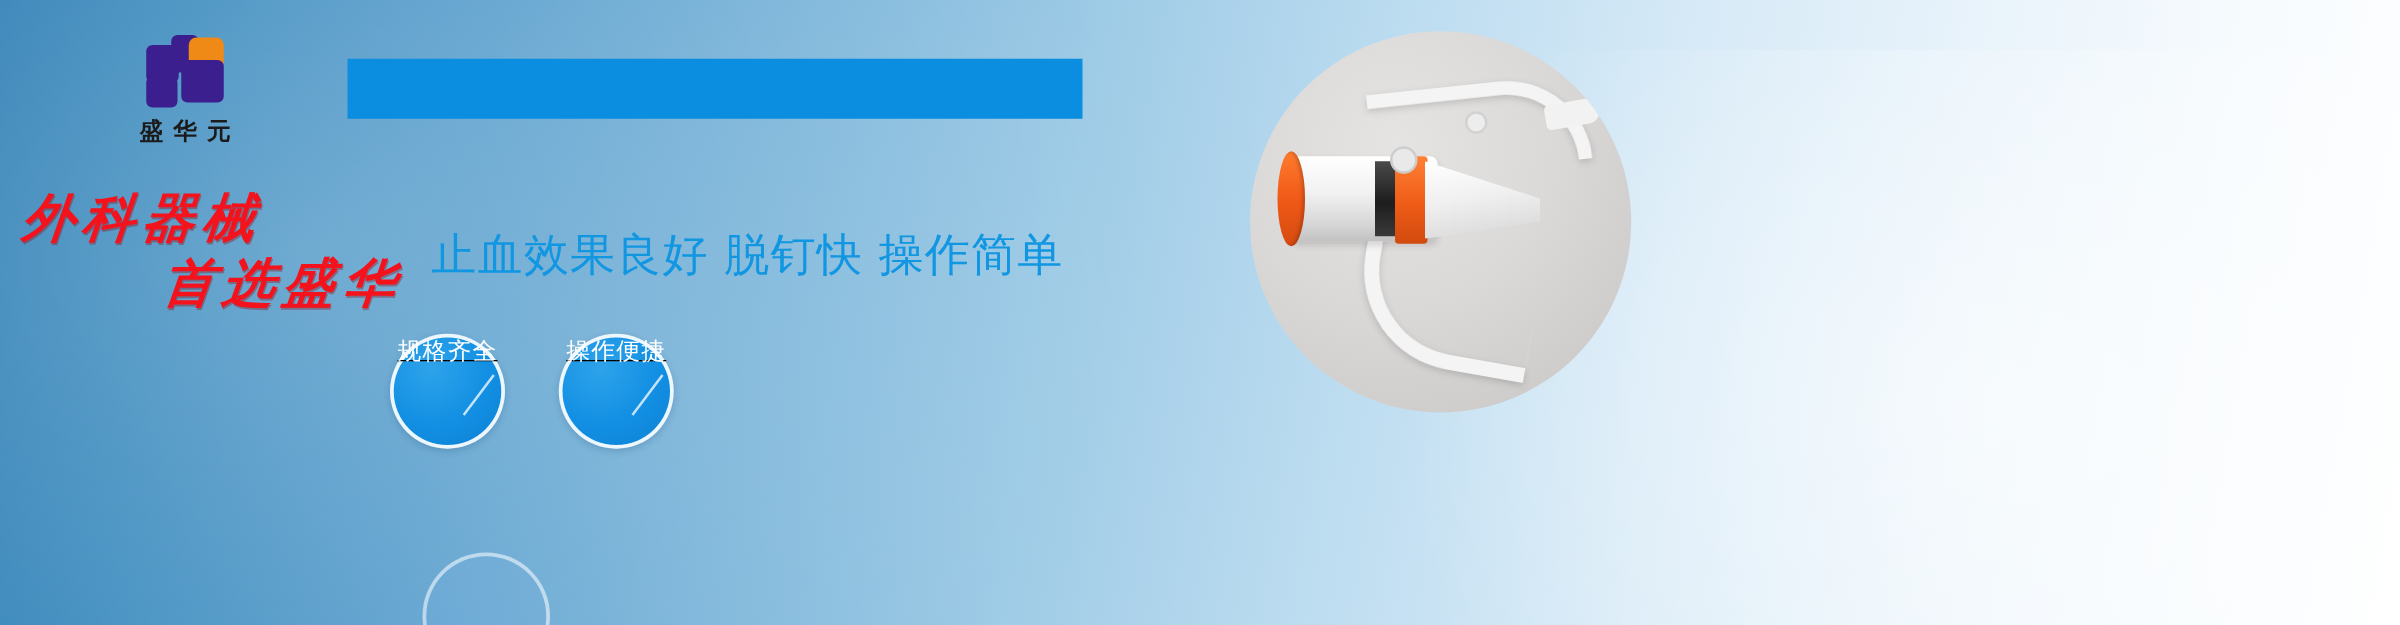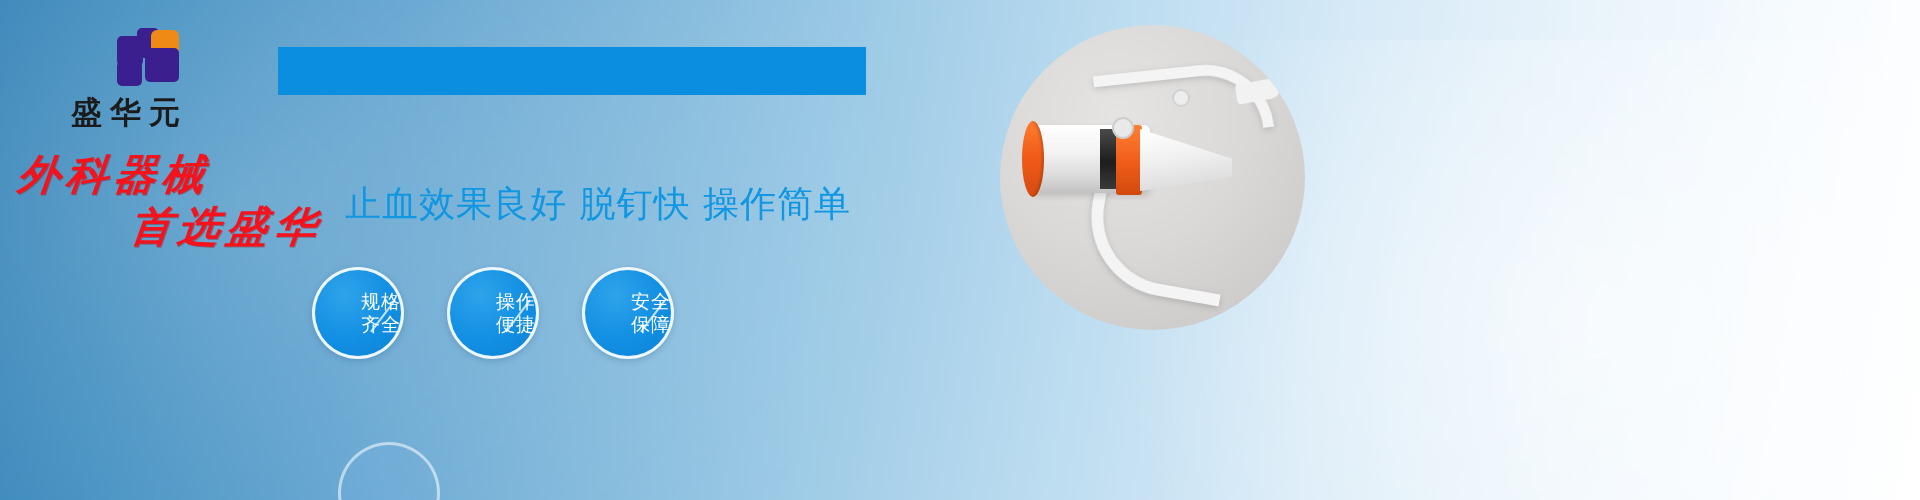--- a/index.html
+++ b/index.html
@@ -68,22 +68,22 @@
     border-radius: 5px;
     background: #3b1f8f;
   }
   .lm-a { left: 0;  top: 8px;  width: 26px; height: 30px; }
   .lm-b { left: 20px; top: 0;  width: 22px; height: 30px; background:#3b1f8f; }
   .lm-c { left: 34px; top: 2px; width: 28px; height: 26px; background: #ef8a17; border-radius: 6px; }
   .lm-d { left: 28px; top: 20px; width: 34px; height: 34px; }
   .lm-e { left: 0;  top: 33px; width: 25px; height: 25px; }
   .logo-text {
     margin-top: 6px;
-    text-align: left;
-    font-size: 31px;
+    text-align: center;
+    font-size: 19px;
     letter-spacing: 8px;
     font-weight: 700;
     color: #1b1b1b;
     text-indent: 8px;
     font-family: "DejaVu Sans", "Liberation Sans", sans-serif;
   }
 
   
   .title-band {
     position: absolute;
@@ -164,24 +164,25 @@
   }
   .circle {
     position: relative;
     width: 92px;
     height: 92px;
     border-radius: 50%;
     background: radial-gradient(circle at 35% 28%, #2ea3ea 0%, #128fe3 55%, #0d82d4 100%);
     border: 3px solid rgba(255,255,255,0.92);
     box-shadow: 0 2px 6px rgba(20,70,110,0.22);
     display: flex;
-    flex-direction: column;
-    align-items: flex-end;
+    flex-direction: row;
+    align-items: flex-start;
     justify-content: center;
     box-sizing: border-box;
+    text-decoration: underline;
   }
   .circle-line {
     position: absolute;
     right: 17px;
     top: 26px;
     width: 2px;
     height: 40px;
     background: rgba(255,255,255,0.75);
     transform: rotate(37deg);
     transform-origin: center;
@@ -352,25 +353,20 @@
   <div class="circles">
     <div class="circle">
       <div class="circle-line"></div>
       <span>规格</span>
       <span>齐全</span>
     </div>
     <div class="circle">
       <div class="circle-line"></div>
       <span>操作</span>
       <span>便捷</span>
-    </div>
-    <div class="circle">
-      <div class="circle-line"></div>
-      <span>安全</span>
-      <span>保障</span>
     </div>
   </div>
 
   <div class="product">
     <div class="p-arm-top"></div>
     <div class="p-arm-bot"></div>
     <div class="p-body"></div>
     <div class="p-ring"></div>
     <div class="p-dark"></div>
     <div class="p-orange2"></div>

